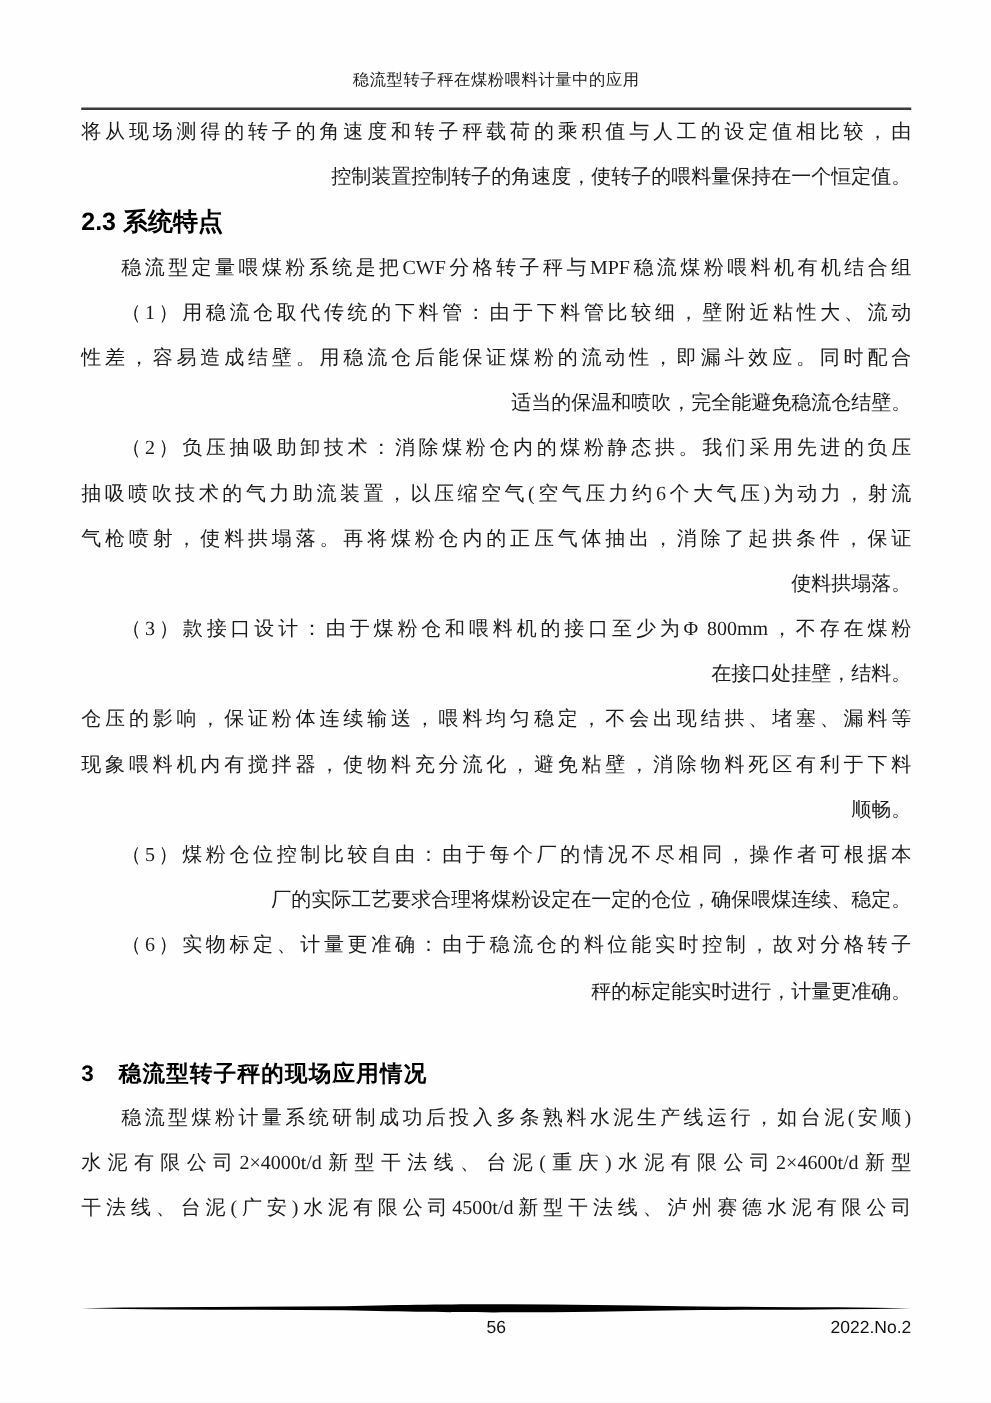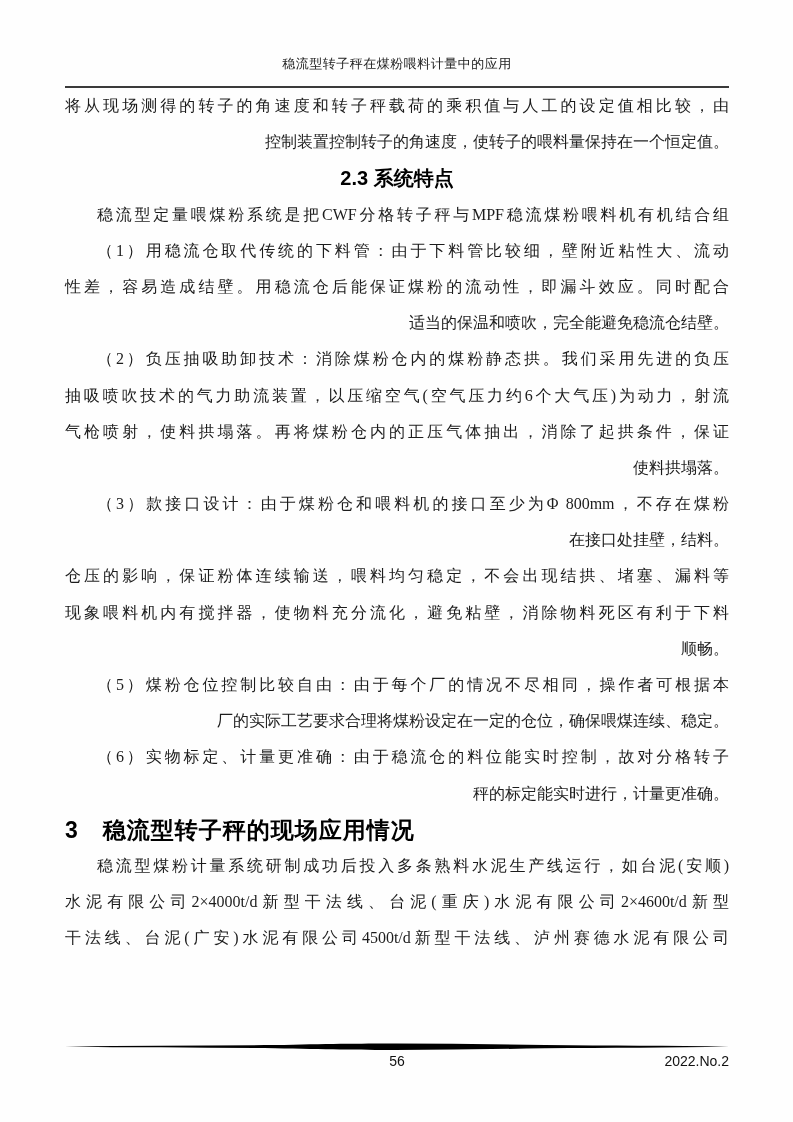--- a/index.html
+++ b/index.html
@@ -64,22 +64,22 @@
   .indent{
     text-indent:2em;
   }
   .heading{
     height:36.2px;
     line-height:37px;
     font-family:"Liberation Sans","DejaVu Sans",sans-serif;
     font-weight:bold;
     color:#000;
   }
-  .heading.h2{font-size:20px;text-align:center;}
-  .heading.h1{font-size:23px;letter-spacing:1px;}
+  .heading.h2{font-size:20px;}
+  .heading.h1{font-size:18px;letter-spacing:1px;margin-top:29px;}
   
   .footer-bar{
     position:absolute;
     left:65px;
     top:1042px;
     width:664px;
     height:9px;
   }
   .footer-bar svg{display:block;width:664px;height:9px;}
   .footer-row{

